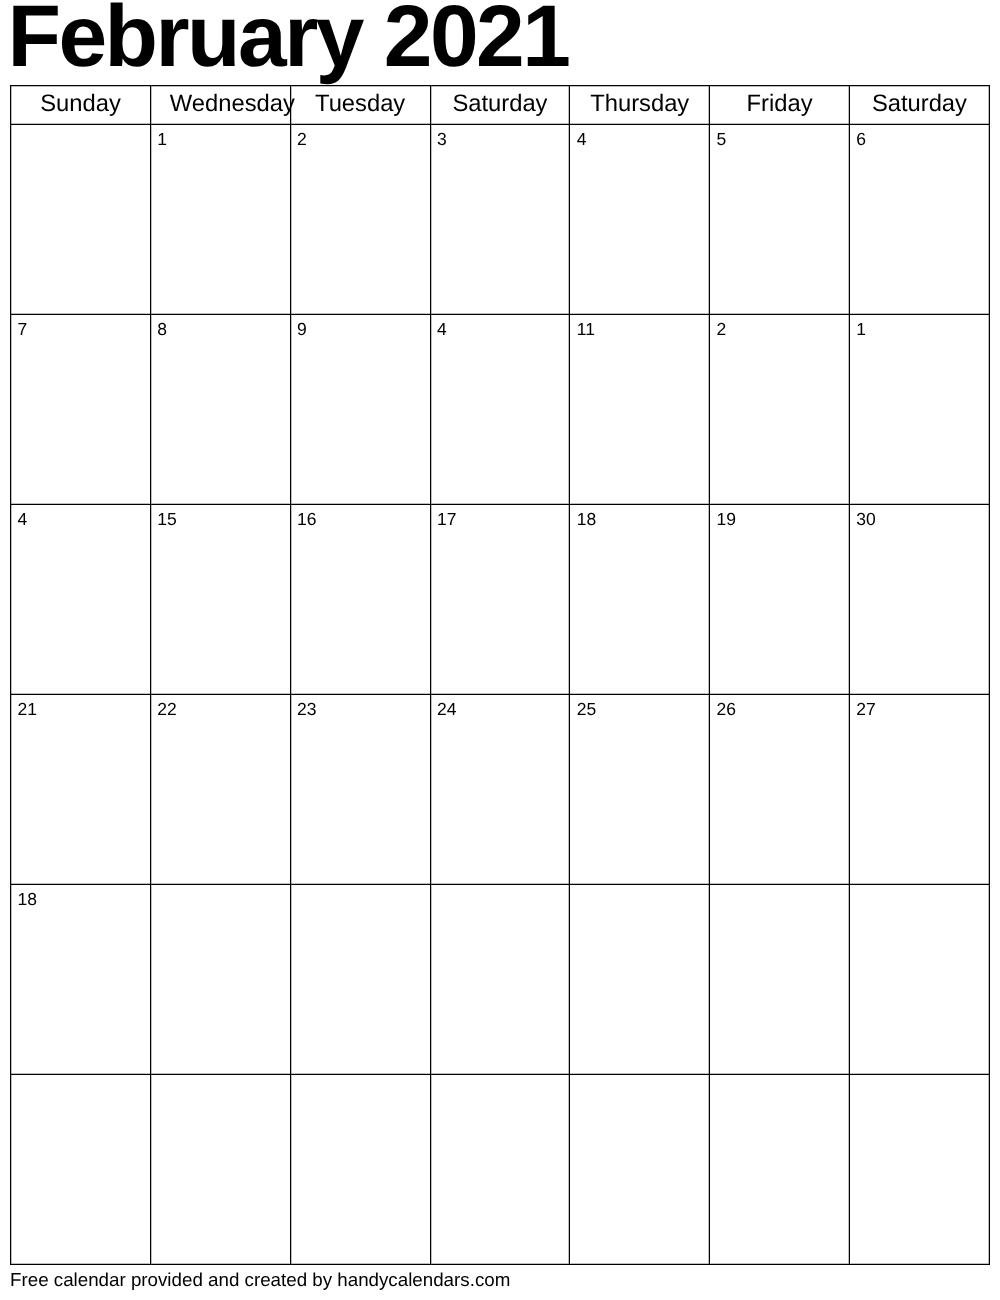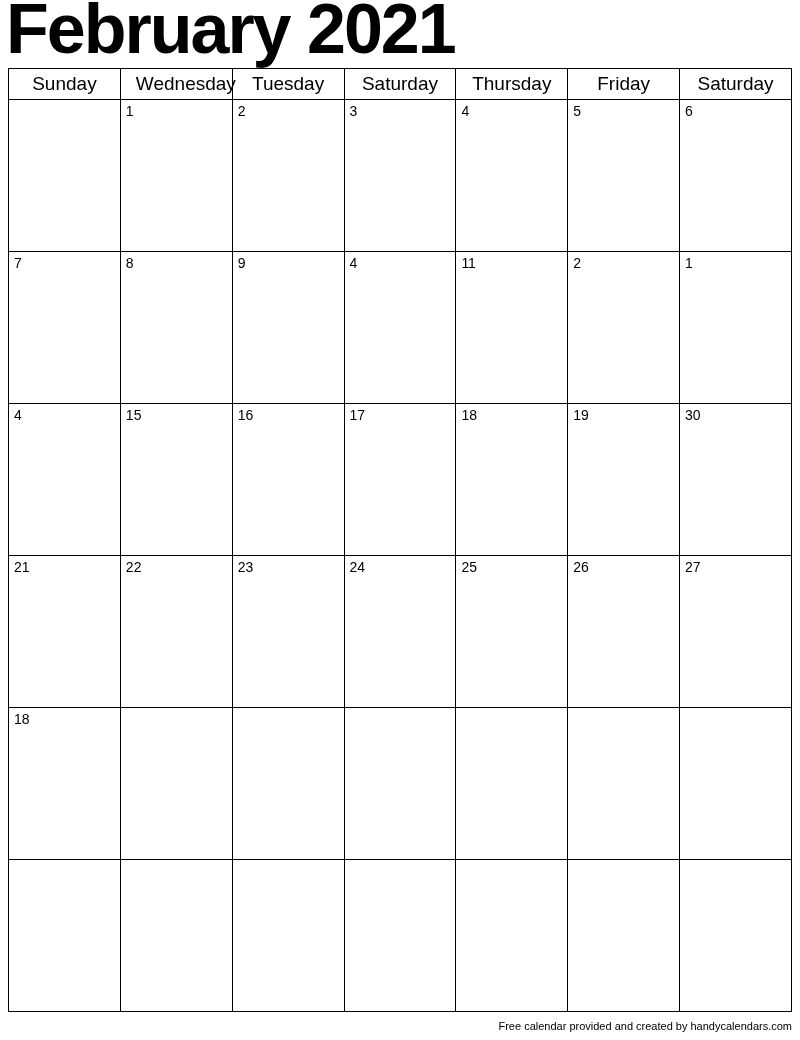--- a/index.html
+++ b/index.html
@@ -42,25 +42,24 @@
       height: 30px;
     }
     .calendar td {
       border: 1px solid #000;
       height: 152px;
       vertical-align: top;
       padding: 3px 5px;
       font-size: 14px;
     }
     .footer {
-      font-size: 11px;
+      font-size: 15px;
       padding: 4px 8px 0 8px;
       margin-top: auto;
       margin-bottom: 8px;
-      text-align: right;
     }
   </style>
 </head>
 <body>
 
 <h1 class="title">February 2021</h1>
 
 <table class="calendar">
   <thead>
     <tr>

